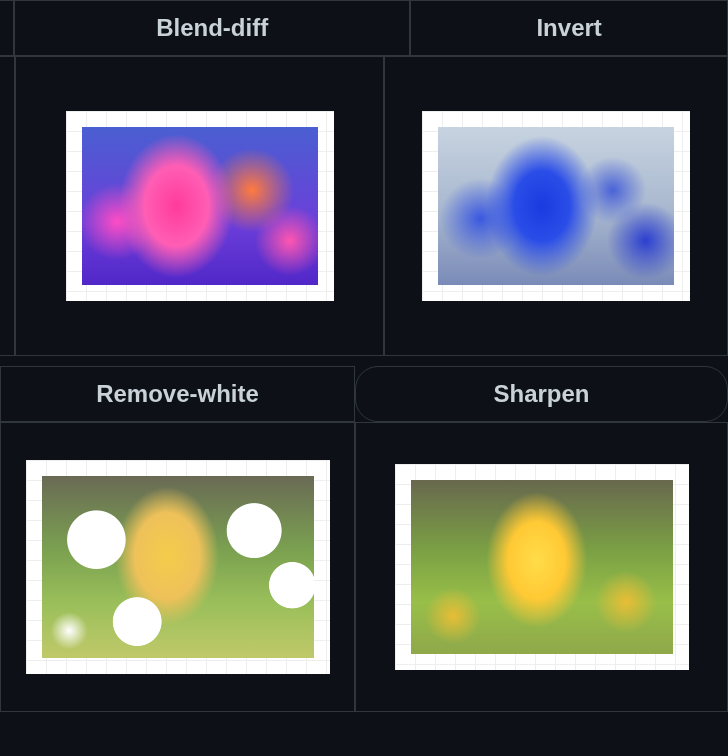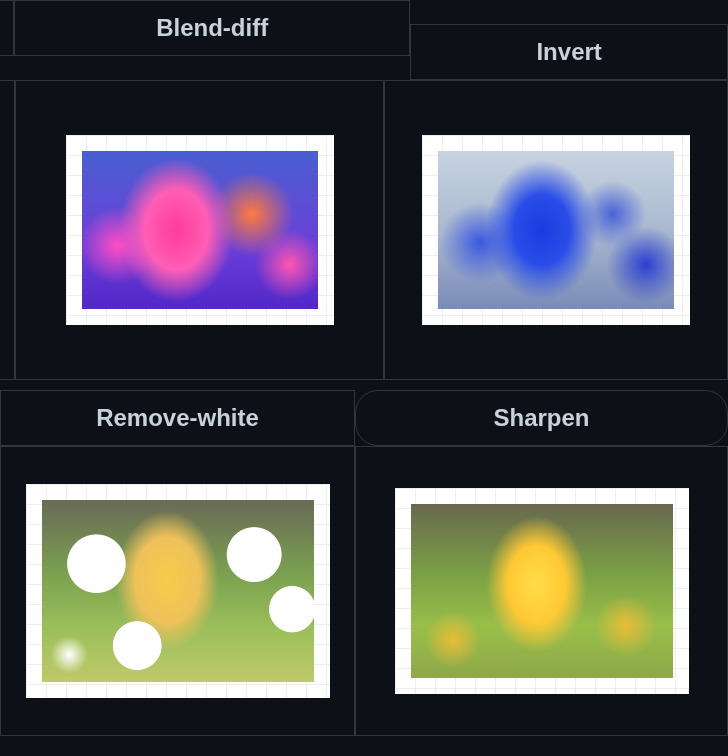--- a/index.html
+++ b/index.html
@@ -35,21 +35,20 @@
       font-size: 24px;
     }
     .header-row-1 .header-cell:first-child {
       width: 15px;
     }
     .header-row-1 .header-cell:nth-child(2) {
       width: 424px;
     }
     .header-row-1 .header-cell:nth-child(3) {
       width: 340px;
-      margin-top: 24px;
     }
     .body-row-1 {
       height: 300px;
     }
     .body-row-1 .cell:first-child {
       width: 15px;
     }
     .body-row-1 .cell:nth-child(2) {
       width: 369px;
     }

